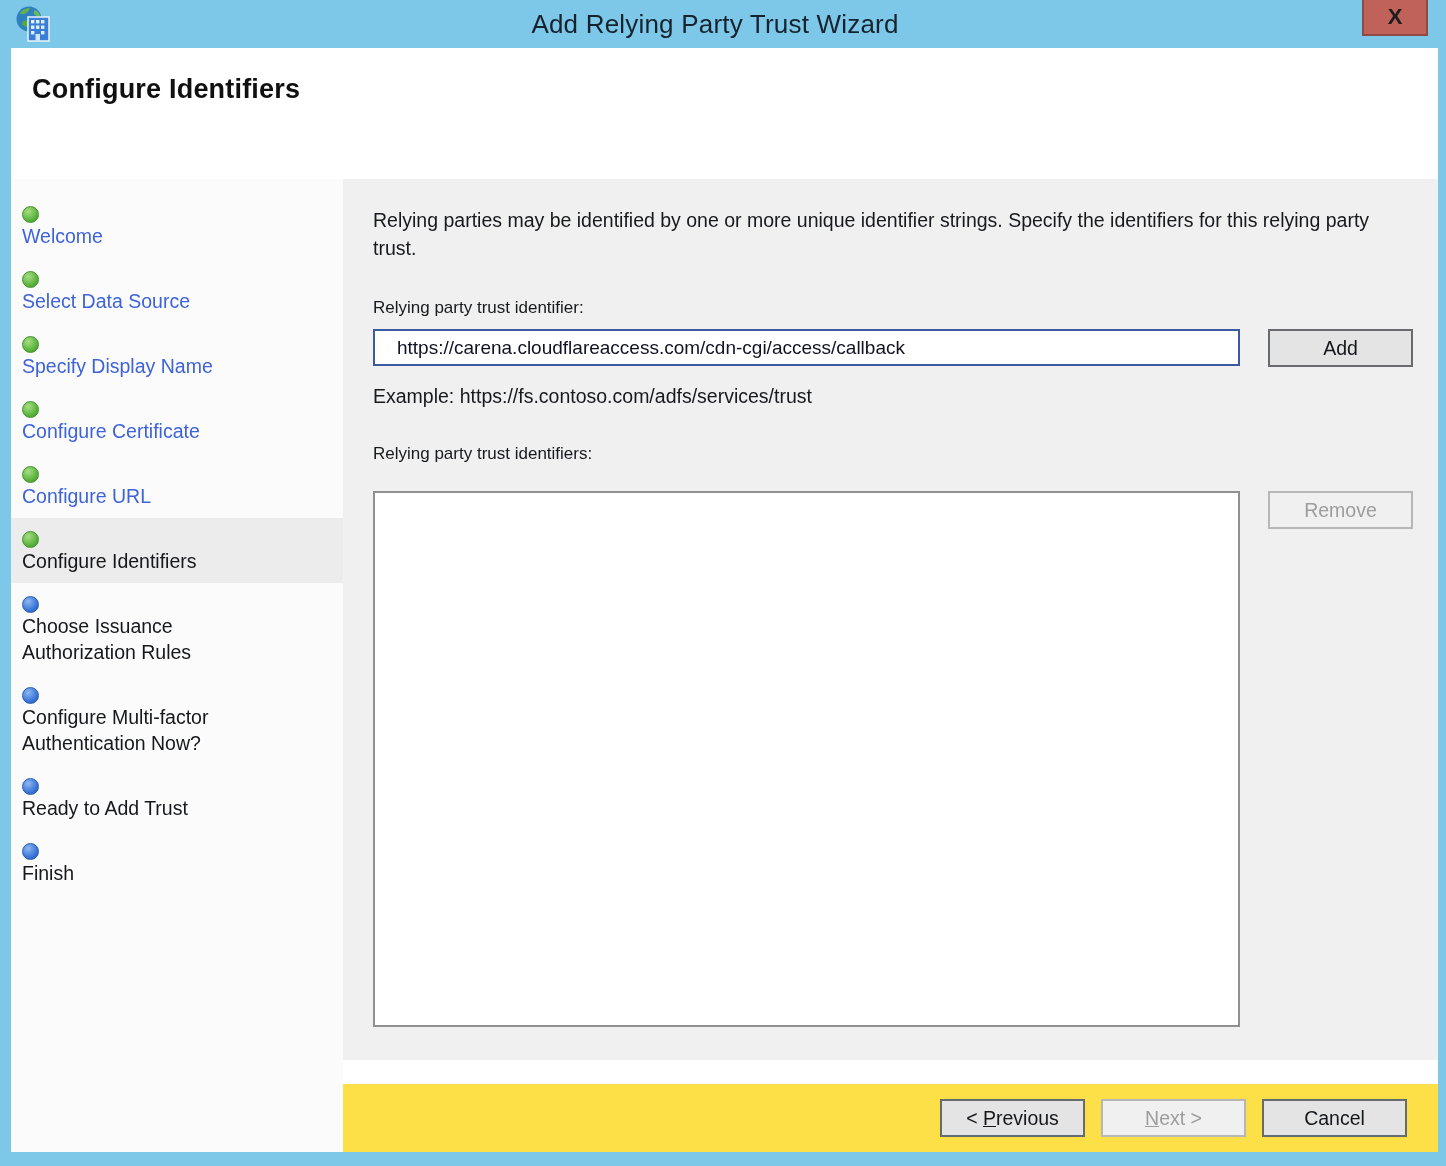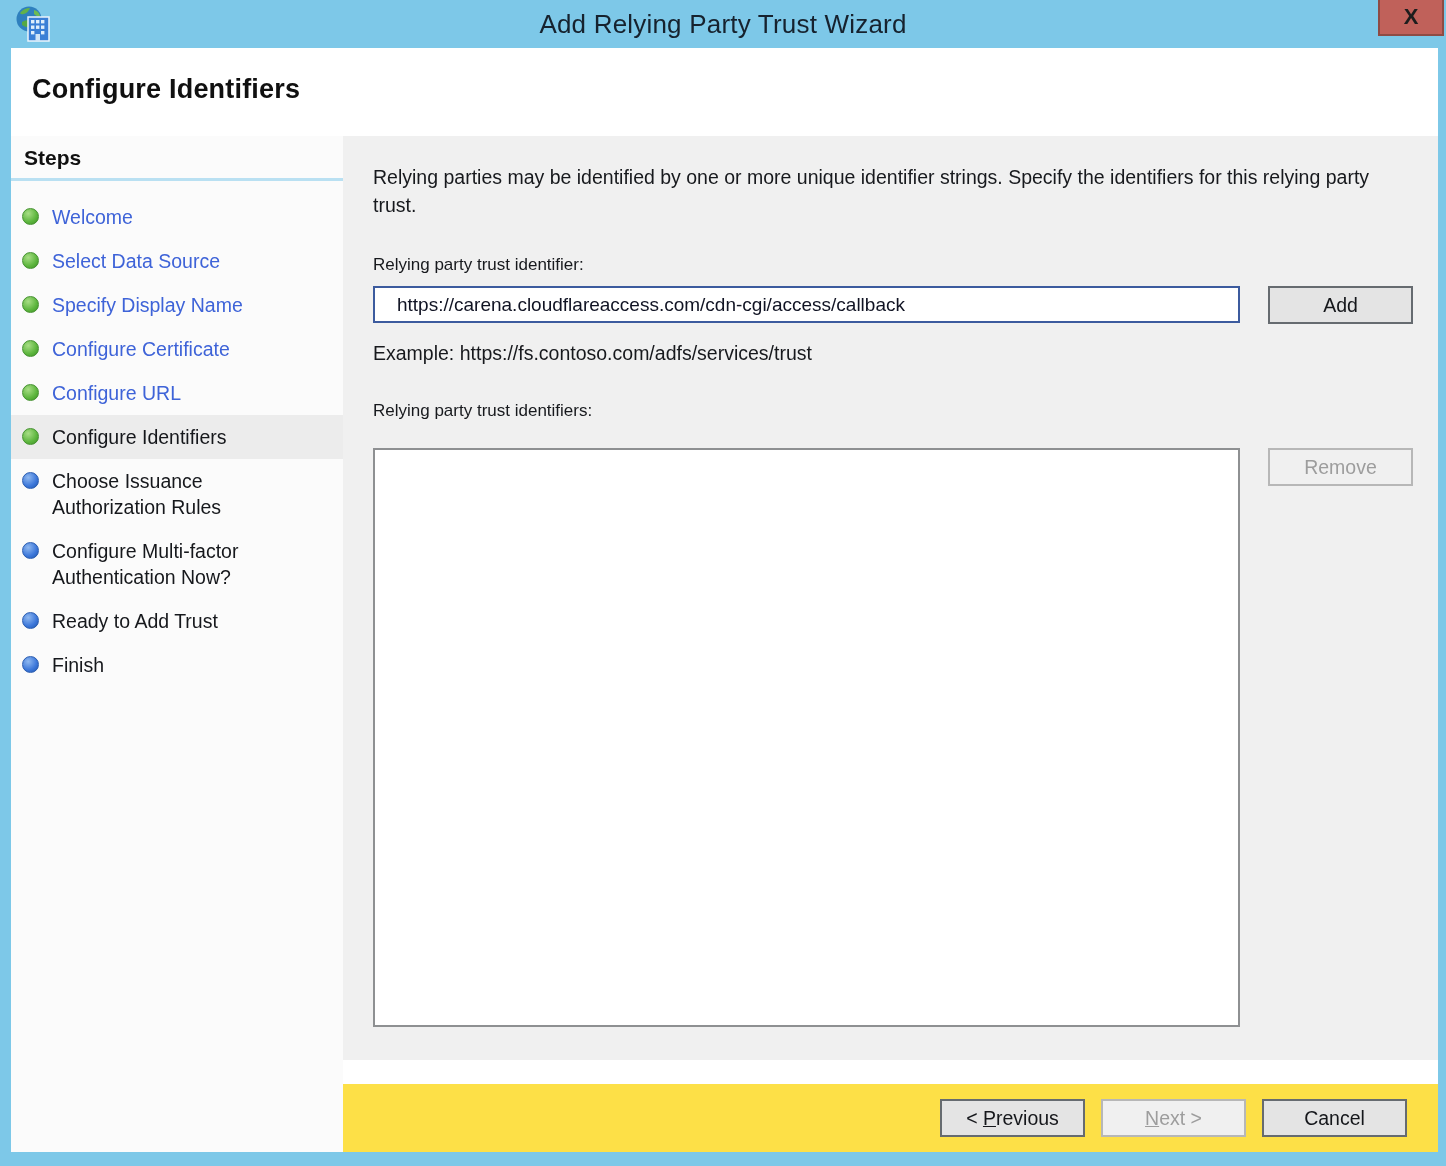--- a/index.html
+++ b/index.html
@@ -9,57 +9,57 @@
   .window {
     position: relative;
     width: 1446px; height: 1166px;
     background: #7dc8e8;            
     padding: 48px 8px 14px 11px;
     overflow: hidden;
   }
 
   
   .titlebar {
-    position: absolute; top: 0; left: 0; right: 0; height: 48px;
+    position: absolute; top: 0; left: 0; right: 16px; height: 48px;
     display: flex; align-items: center; justify-content: center;
   }
   .titlebar .app-icon { position: absolute; left: 14px; top: 4px; width: 40px; height: 40px; }
   .titlebar .title-text {
     font-size: 26px; color: #16222e; letter-spacing: .2px;
   }
   .close-btn {
     position: absolute; top: 0; right: 2px; width: 66px; height: 36px;
     background: #c0615a; border: 2px solid #8e4b44; border-top: none;
     display: flex; align-items: center; justify-content: center;
     font-size: 22px; font-weight: bold; color: #1d1d1d; cursor: pointer;
   }
 
   
-  .inner { width: 100%; height: 100%; background: #ffffff; display: flex; flex-direction: column; }
+  .inner { width: 100%; height: 100%; background: #ffffff; display: flex; flex-direction: column; gap: 43px; }
 
   .header-band { height: 88px; background: #ffffff; flex: 0 0 auto; }
   .header-band h1 {
     font-size: 27px; font-weight: bold; color: #101010;
     padding: 26px 0 0 21px; letter-spacing: .2px;
   }
 
   .body-row { flex: 1 1 auto; display: flex; min-height: 0; }
 
   
   .sidebar { width: 332px; flex: 0 0 auto; background: #fbfbfb; display: flex; flex-direction: column; }
   .steps-title {
     font-size: 21px; font-weight: bold; color: #111;
     padding: 10px 0 8px 13px;
     border-bottom: 3px solid #b9e0f2;
   }
   .steps-list { padding-top: 14px; }
   .step-item {
     display: flex; align-items: flex-start;
     padding: 9px 8px 9px 11px;
-    font-size: 19.5px; color: #16181c; line-height: 26px;
+    font-size: 19.5px; color: #16181c; line-height: 26px; flex-direction: column;
   }
   .step-item .bullet {
     flex: 0 0 auto; width: 17px; height: 17px; border-radius: 50%;
     margin: 4px 13px 0 0;
   }
   .step-item.done .bullet {
     background: radial-gradient(circle at 35% 30%, #a8de85, #5cb53d 60%, #3f9027);
     border: 1px solid #459230;
   }
   .step-item.todo .bullet {
@@ -142,21 +142,20 @@
 
   <div class="inner">
 
     <div class="header-band">
       <h1>Configure Identifiers</h1>
     </div>
 
     <div class="body-row">
 
       <div class="sidebar">
-        <div class="steps-title">Steps</div>
         <div class="steps-list">
             <div class="step-item done link">
     <span class="bullet"></span>
     <span class="step-label">Welcome</span>
   </div>
             <div class="step-item done link">
     <span class="bullet"></span>
     <span class="step-label">Select Data Source</span>
   </div>
             <div class="step-item done link">

